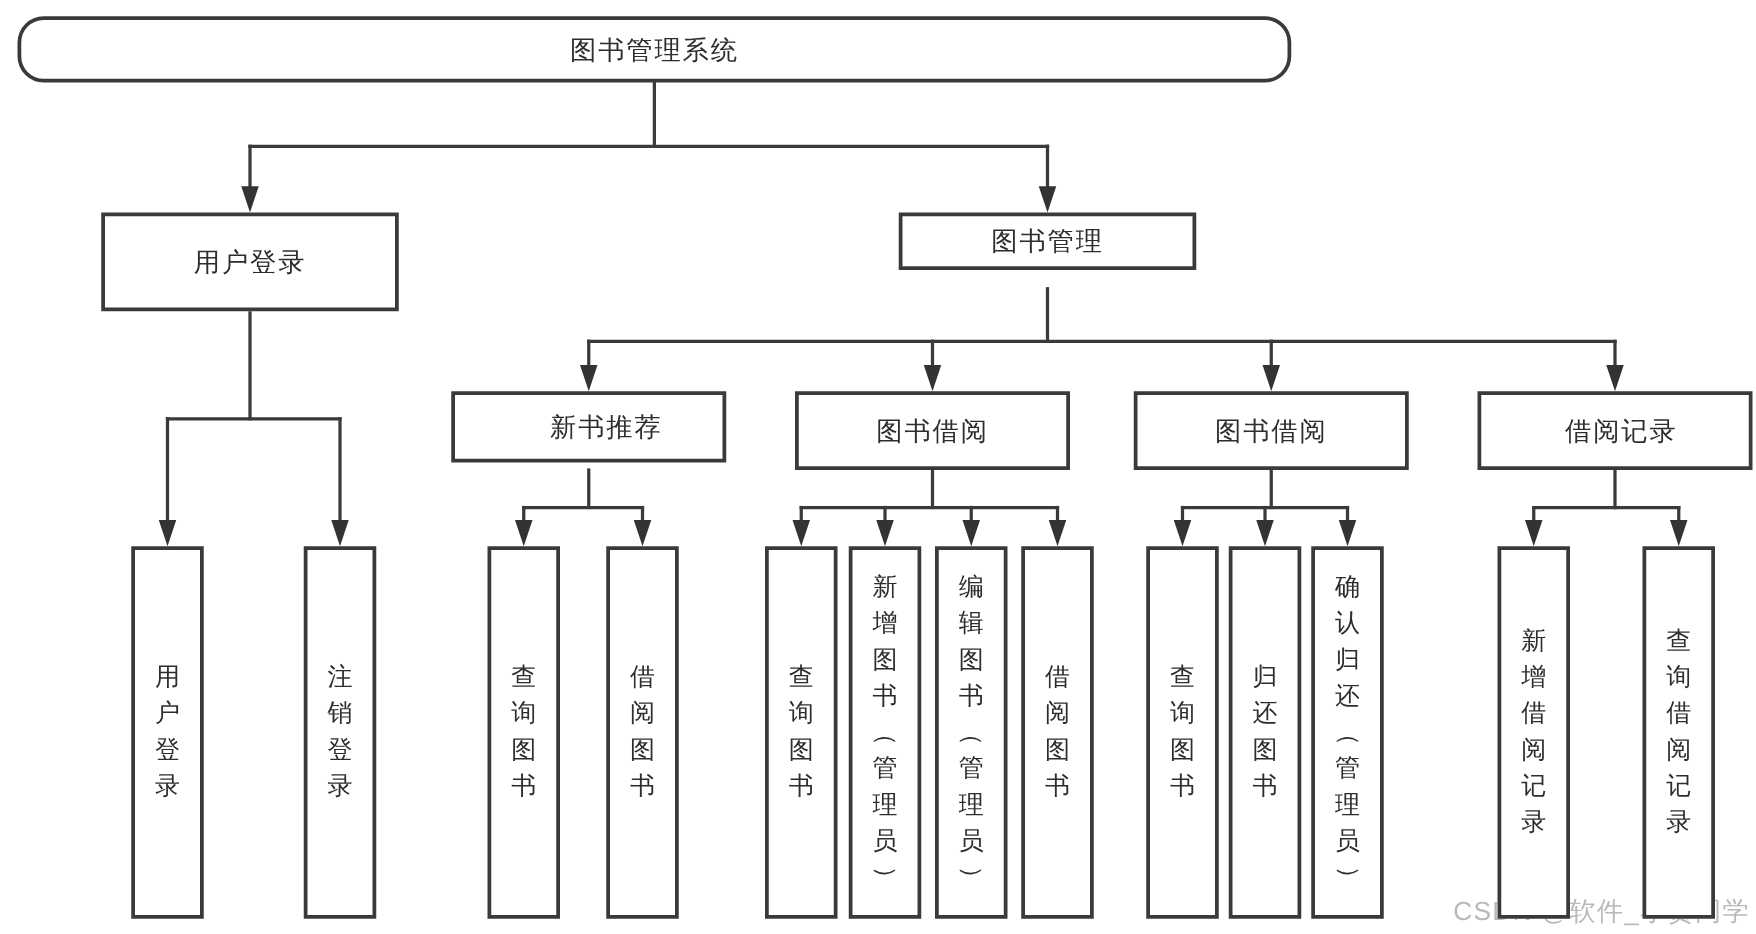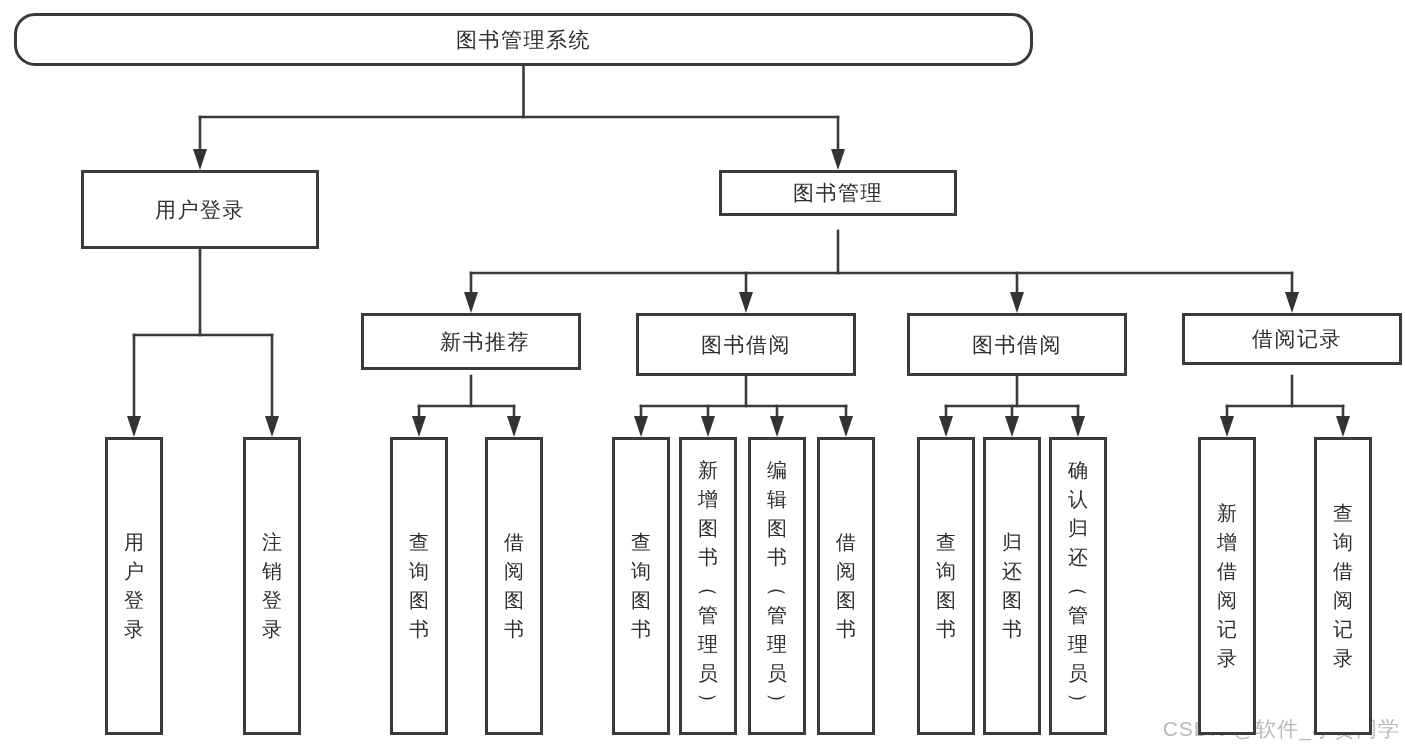--- a/index.html
+++ b/index.html
@@ -107,21 +107,21 @@
     </div>
     <div class="box h" style="left: 361px; top: 313px; width: 220px; height: 57px; padding-left: 28px;">
       <span>新书推荐</span>
     </div>
     <div class="box h" style="left: 636px; top: 313px; width: 220px; height: 63px; text-align: center;">
       <span>图书借阅</span>
     </div>
     <div class="box h" style="left: 907px; top: 313px; width: 220px; height: 63px;">
       <span>图书借阅</span>
     </div>
-    <div class="box h" style="left: 1182px; top: 313px; width: 220px; height: 52px; padding-left: 10px;">
+    <div class="box h" style="left: 1182px; top: 313px; width: 220px; height: 63px; padding-left: 10px;">
       <span>借阅记录</span>
     </div>
     <div class="box v" style="left: 390px; top: 437px; width: 58px; height: 298px;">
       <span class="ch">查</span>
       <span class="ch">询</span>
       <span class="ch">图</span>
       <span class="ch">书</span>
     </div>
     <div class="box v" style="left: 485px; top: 437px; width: 58px; height: 298px;">
       <span class="ch">借</span>

